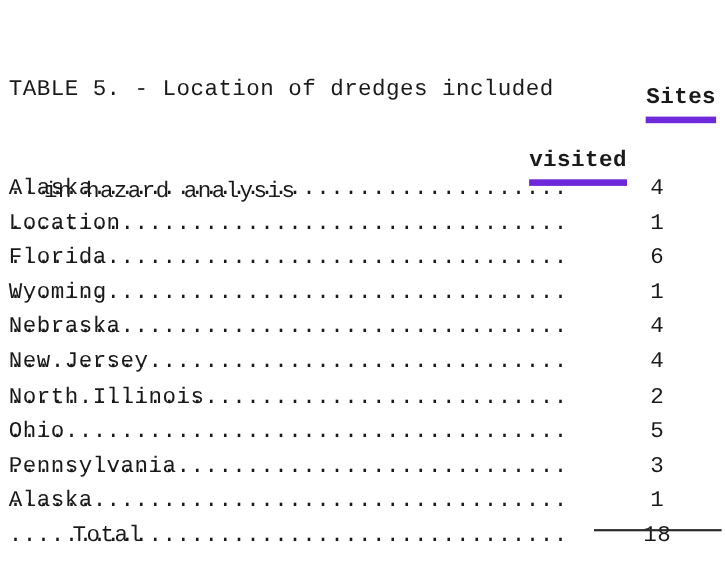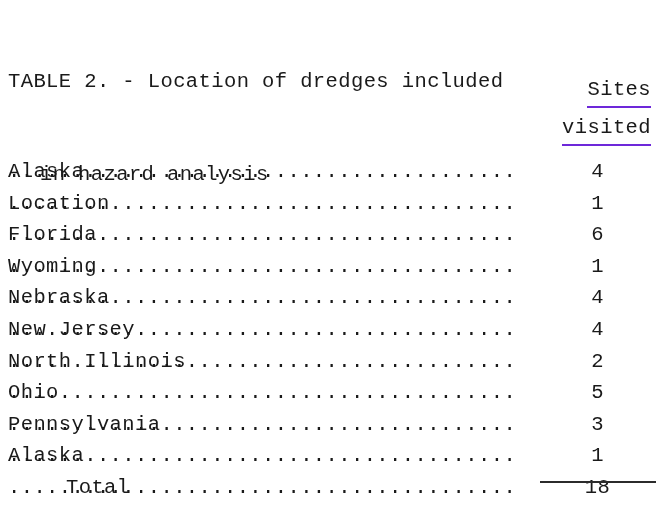--- a/index.html
+++ b/index.html
@@ -42,26 +42,27 @@
     top: 74px;
     left: 400px;
     width: 251px;
     text-align: right;
     font-size: 20.5px;
     line-height: 31px;
     letter-spacing: 0.4px;
   }
   .col-header .hdr-word {
     display: inline-block;
-    border-bottom: 2px solid #6d28d9;
+    border-bottom: 6px solid #6d28d9;
     padding-bottom: 1px;
     white-space: pre;
+    font-weight: bold;
   }
   .hdr-row { display: block; }
-  .hdr-row + .hdr-row { margin-top: 4px; }
+  .hdr-row + .hdr-row { margin-top: 19px; text-align: center; }
 
   
   .rows {
     position: absolute;
     top: 156px;
     left: 0;
     width: 659px;
   }
   .row {
     position: relative;
@@ -109,21 +110,21 @@
     height: 0;
     border-top: 2px solid #2b2b2b;
   }
 </style>
 </head>
 <body>
 
 <div class="page">
 
   <div class="table-title">
-    <span class="title-line-1">TABLE 2. - Location of dredges included</span>
+    <span class="title-line-1">TABLE 5. - Location of dredges included</span>
     <span class="title-line-2">in hazard analysis</span>
   </div>
 
   <div class="col-header">
     <span class="hdr-row"><span class="hdr-word">Sites</span></span>
     <span class="hdr-row"><span class="hdr-word">visited</span></span>
   </div>
 
   <div class="rows" id="rows-container">
       <div class="row">

